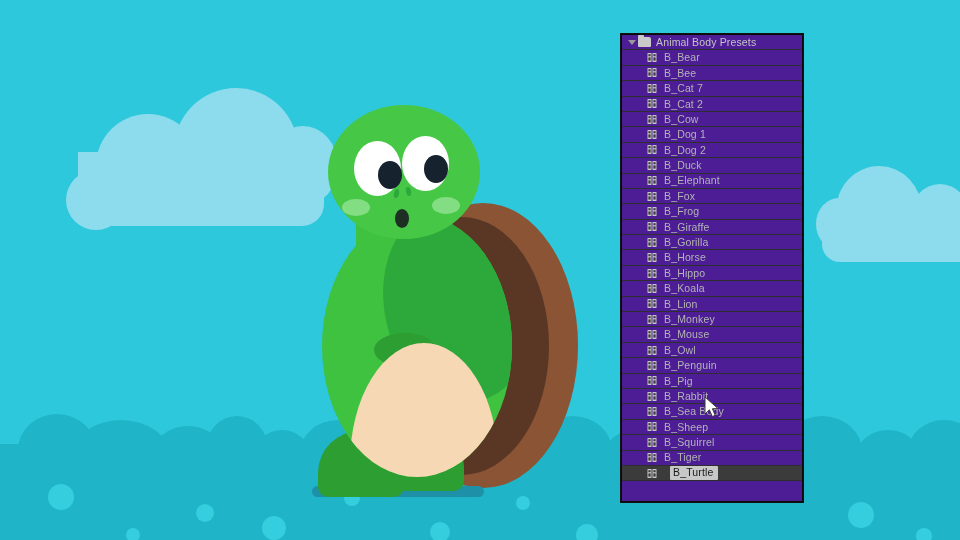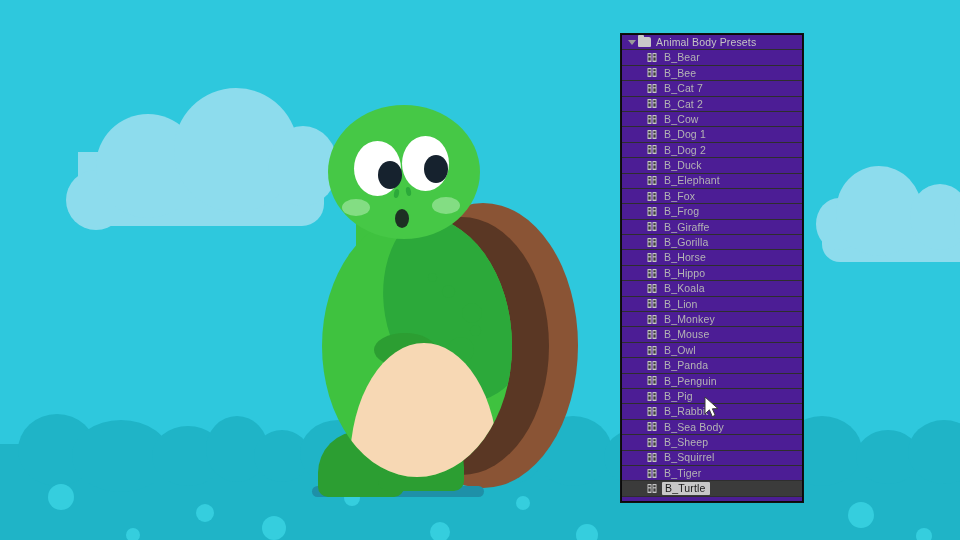--- a/index.html
+++ b/index.html
@@ -279,21 +279,21 @@
     line-height: 1;
   }
   .row.header .row-label { color: #c4c4c4; }
   .row.selected .row-label {
     background: #c8c8c8;
     color: #1a1a1a;
     padding: 1px 4px 2px 3px;
     border-radius: 1px;
     margin-left: -2px;
   }
-  .row.selected { background: #3b3b3b; }
+  .row.selected { background: #3b3b3b; gap: 8px; }
 
   
   #cursor {
     position: absolute;
     left: 704px;
     top: 396px;
     width: 16px;
     height: 24px;
     pointer-events: none;
   }
@@ -658,33 +658,20 @@
           <span class="comp-icon">
             <svg width="11" height="11" viewBox="0 0 11 11">
               <rect x="0.5" y="1" width="4" height="9" rx="0.5" fill="#c6c6c6"></rect>
               <rect x="5.5" y="1" width="4" height="9" rx="0.5" fill="#c6c6c6"></rect>
               <rect x="1.4" y="2.2" width="2.2" height="2" fill="#3a3a3a"></rect>
               <rect x="6.4" y="2.2" width="2.2" height="2" fill="#3a3a3a"></rect>
               <rect x="1.4" y="5.4" width="2.2" height="3.2" fill="#3a3a3a"></rect>
               <rect x="6.4" y="5.4" width="2.2" height="3.2" fill="#3a3a3a"></rect>
             </svg>
           </span>
-          <span class="row-label">B_Panda</span>
-        </div>
-        <div class="row item">
-          <span class="comp-icon">
-            <svg width="11" height="11" viewBox="0 0 11 11">
-              <rect x="0.5" y="1" width="4" height="9" rx="0.5" fill="#c6c6c6"></rect>
-              <rect x="5.5" y="1" width="4" height="9" rx="0.5" fill="#c6c6c6"></rect>
-              <rect x="1.4" y="2.2" width="2.2" height="2" fill="#3a3a3a"></rect>
-              <rect x="6.4" y="2.2" width="2.2" height="2" fill="#3a3a3a"></rect>
-              <rect x="1.4" y="5.4" width="2.2" height="3.2" fill="#3a3a3a"></rect>
-              <rect x="6.4" y="5.4" width="2.2" height="3.2" fill="#3a3a3a"></rect>
-            </svg>
-          </span>
           <span class="row-label">B_Penguin</span>
         </div>
         <div class="row item">
           <span class="comp-icon">
             <svg width="11" height="11" viewBox="0 0 11 11">
               <rect x="0.5" y="1" width="4" height="9" rx="0.5" fill="#c6c6c6"></rect>
               <rect x="5.5" y="1" width="4" height="9" rx="0.5" fill="#c6c6c6"></rect>
               <rect x="1.4" y="2.2" width="2.2" height="2" fill="#3a3a3a"></rect>
               <rect x="6.4" y="2.2" width="2.2" height="2" fill="#3a3a3a"></rect>
               <rect x="1.4" y="5.4" width="2.2" height="3.2" fill="#3a3a3a"></rect>

